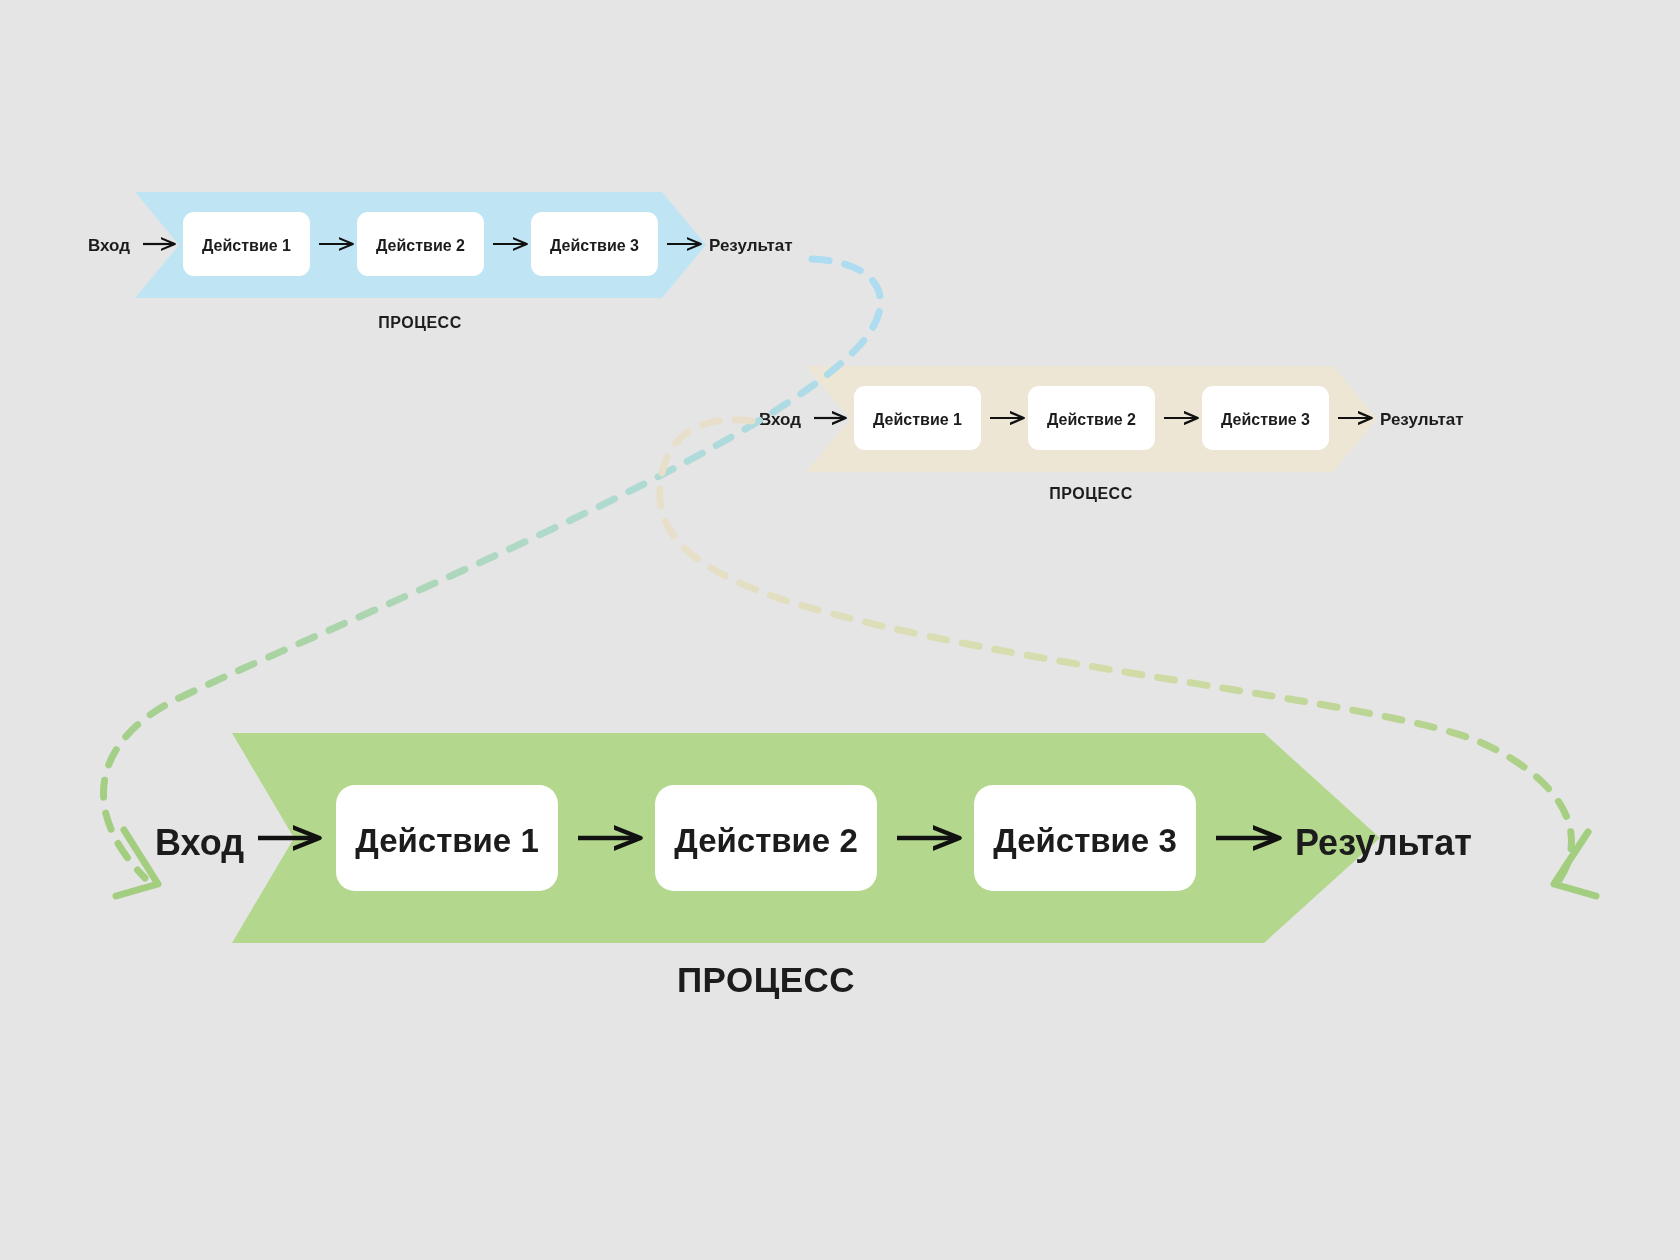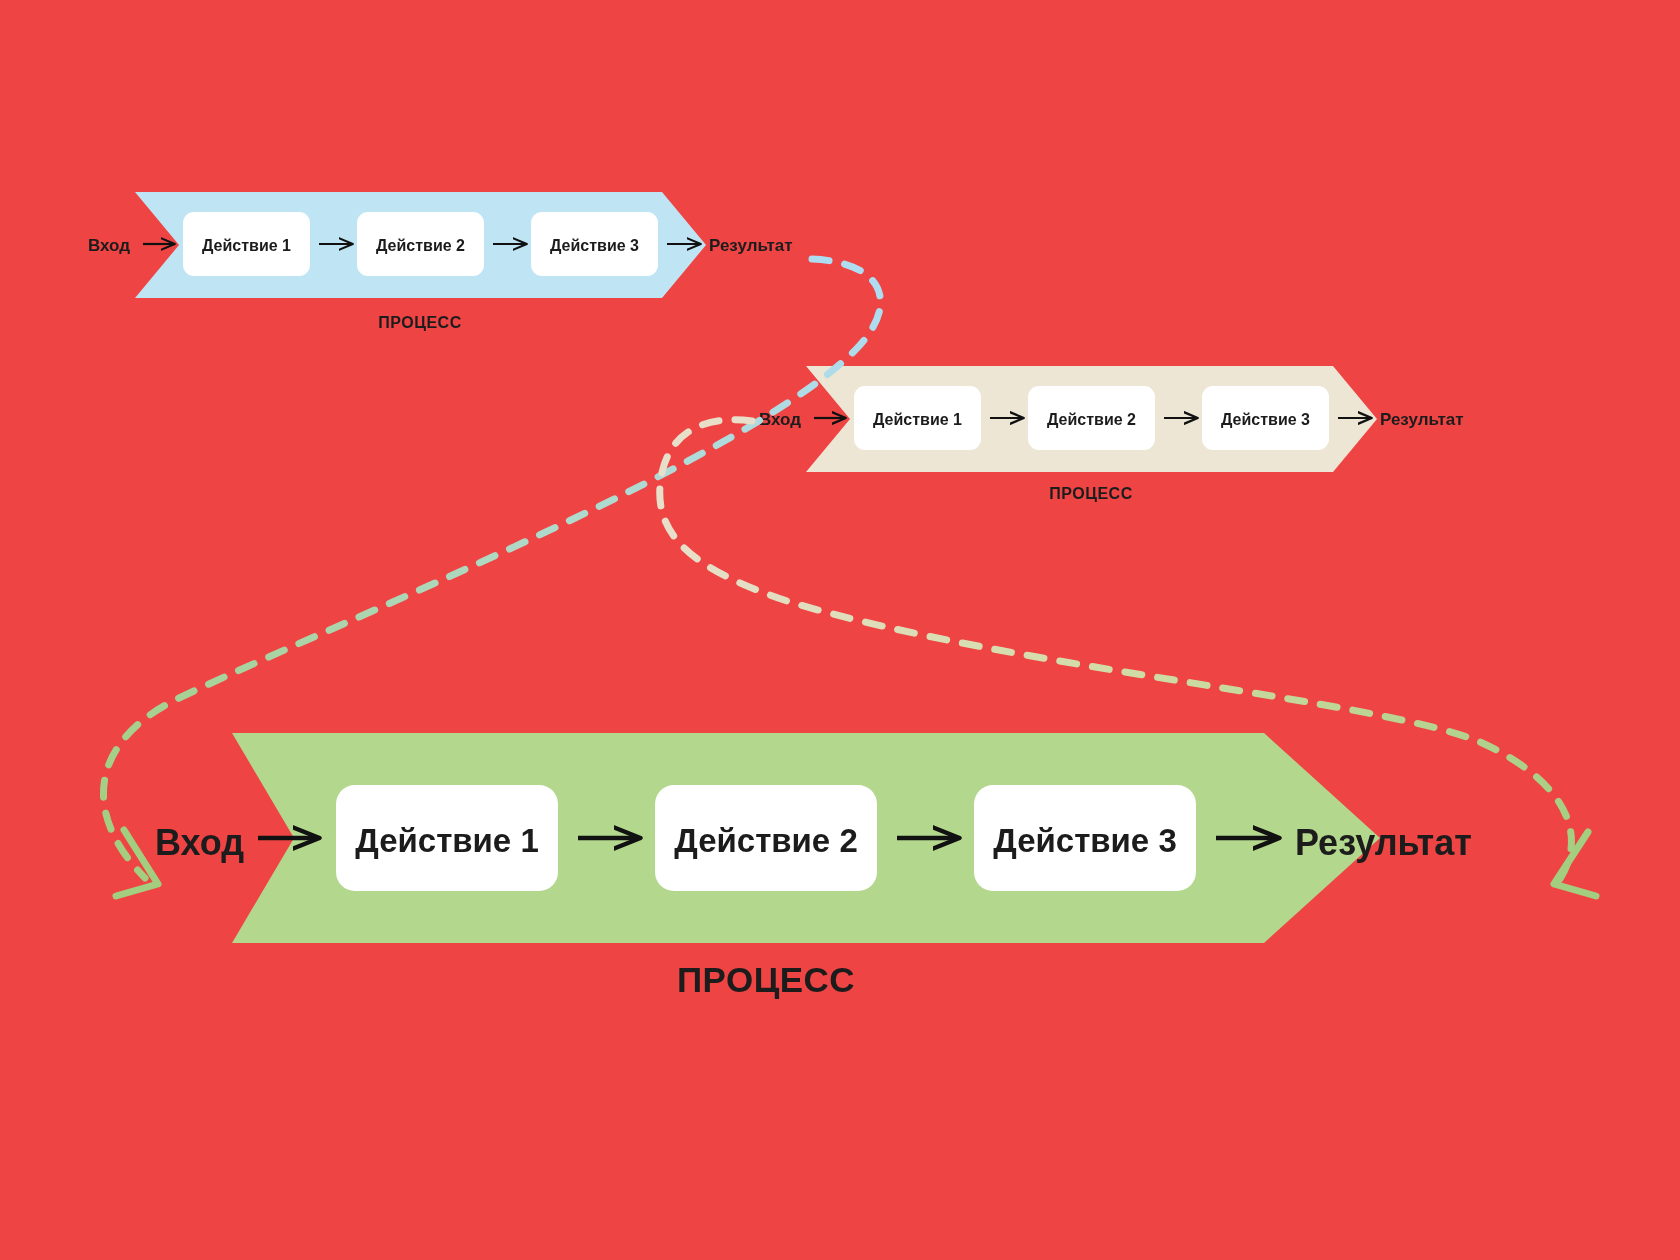--- a/index.html
+++ b/index.html
@@ -10,21 +10,21 @@
   body {
     width: 1680px;
     height: 1260px;
     font-family: "Liberation Sans", sans-serif;
     overflow: hidden;
   }
   #stage {
     position: relative;
     width: 1680px;
     height: 1260px;
-    background: #ef4444;
+    background: #e5e5e5;
   }
   #diagram-svg {
     position: absolute;
     left: 0;
     top: 0;
     width: 1680px;
     height: 1260px;
   }
   .proc-label-text,
   .node-text,

